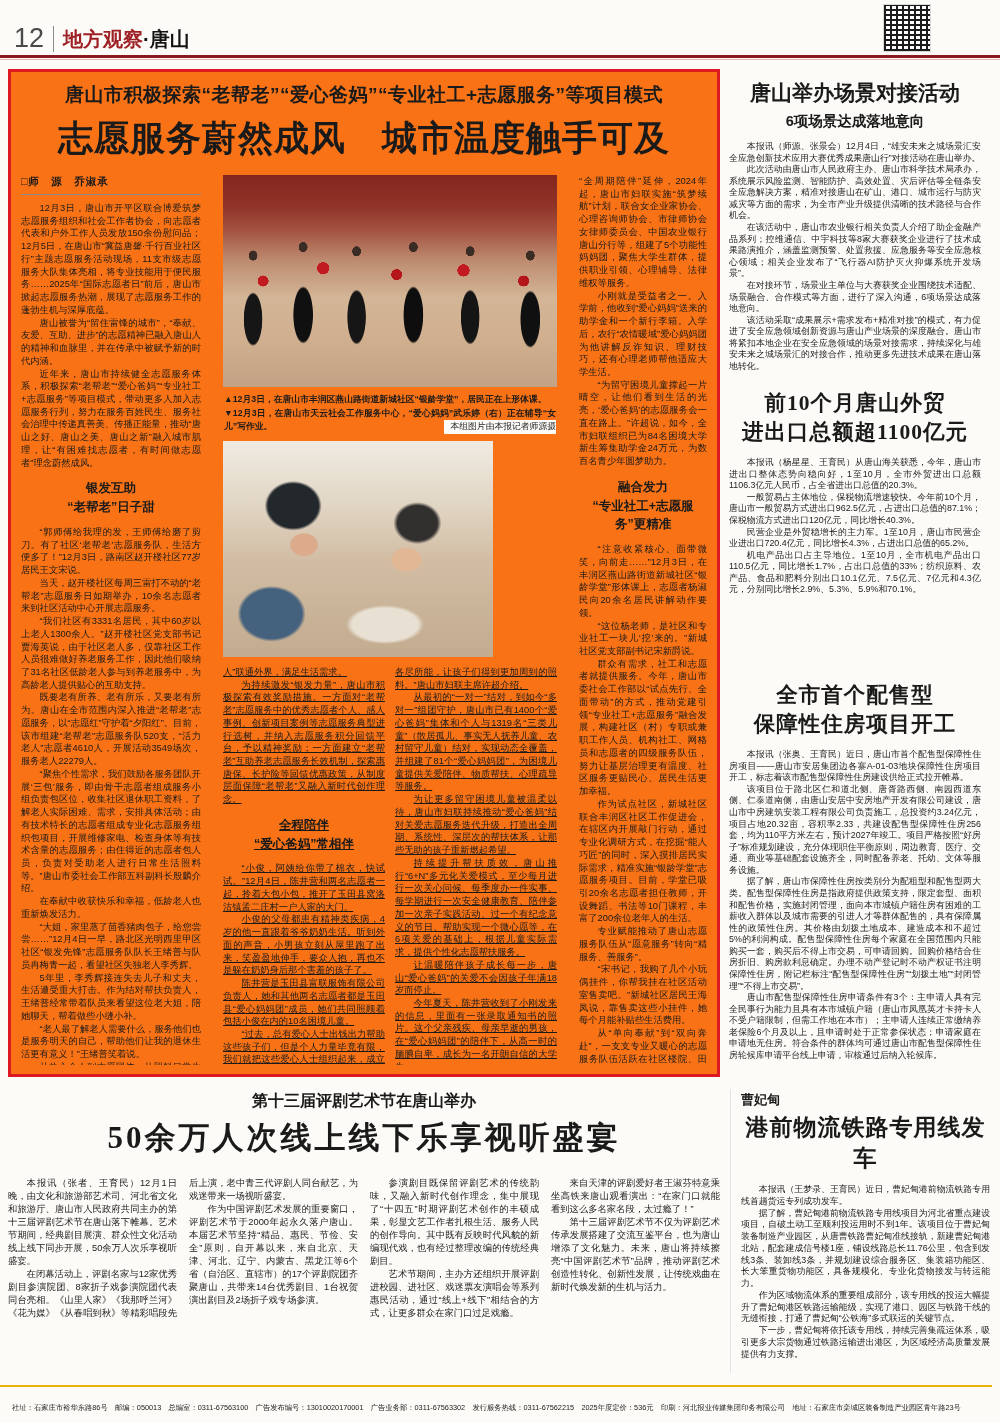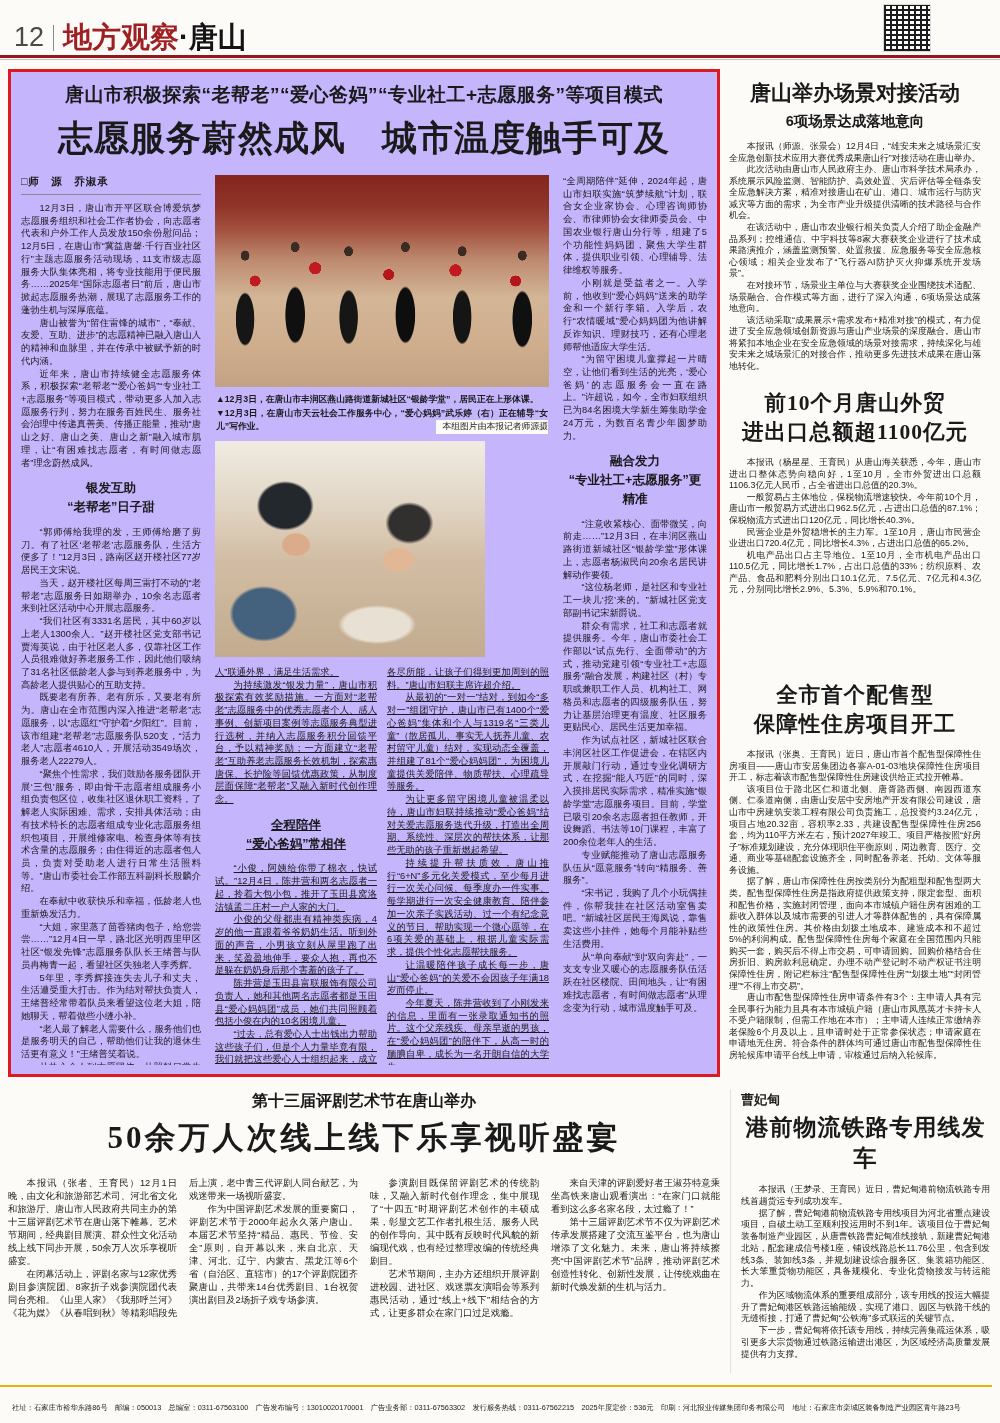--- a/index.html
+++ b/index.html
@@ -4,39 +4,39 @@
 <style>
   html,body{margin:0;padding:0;}
   body{width:1000px;height:1423px;background:#fcfbf7;font-family:"Liberation Sans",sans-serif;overflow:hidden;position:relative;color:#1a1a1a;}
   p{margin:0;}
 
   
   .header{height:52px;padding:8px 12px 0 14px;display:flex;justify-content:space-between;align-items:flex-end;box-sizing:border-box;}
   .header-left{display:flex;align-items:center;gap:9px;}
   .page-num{font-size:27px;color:#4a4a4a;line-height:1;}
   .hdr-divider{width:1px;height:26px;background:#8a8a8a;}
-  .section-title{font-size:29px;font-weight:bold;line-height:1;}
+  .section-title{font-size:20px;font-weight:bold;line-height:1;}
   .section-title .red{color:#9e2024;}
   .section-title .rest{color:#141414;}
   .header-right{display:flex;align-items:center;gap:10px;flex-direction:column;}
   .date-block{text-align:right;font-size:9.5px;color:#333;line-height:1.55;}
   .masthead{font-family:"Liberation Serif",serif;font-weight:bold;font-size:31px;color:#c3161c;transform:rotate(-2deg) skewX(-8deg);letter-spacing:2px;text-shadow:0.5px 0.5px 0 #c3161c;}
   .qr{width:46px;height:46px;border:1px solid #d9d9d9;background-color:#fff;background-image:
       repeating-linear-gradient(0deg,#1c1c1c 0 2px,transparent 2px 5px),
       repeating-linear-gradient(90deg,#1c1c1c 0 2px,transparent 2px 6px);
       background-size:100% 100%;}
   .rule-dark{height:3px;background:#8d1a1e;margin:3px 0 1px;}
   .rule-pink{height:1px;background:#e4b5b5;}
 
   
   .content{display:flex;gap:9px;padding:9px 10px 0 8px;}
-  .main-box{width:712px;box-sizing:border-box;border:3px solid #dd1a21;padding:6px 10px;height:1008px;overflow:hidden;background:#c4b5fd;}
+  .main-box{width:712px;box-sizing:border-box;border:3px solid #dd1a21;padding:6px 10px;height:1008px;overflow:hidden;background:#f97316;}
   .eyebrow{text-align:center;font-size:19px;font-weight:bold;margin:4px 0 7px;letter-spacing:0.5px;}
   .headline{text-align:center;font-size:35px;font-weight:900;letter-spacing:1px;margin:0 0 13px;}
-  .columns{display:flex;gap:14px;}
+  .columns{display:flex;gap:22px;}
   .col-left{width:180px;flex:none;overflow:hidden;height:890px;}
   .col-center{width:334px;flex:none;overflow:hidden;height:890px;}
   .col-right{flex:1;overflow:hidden;height:890px;}
   .bodytext p{font-size:9.3px;line-height:1.37;text-align:justify;text-indent:2em;color:#191919;}
   [data-cont="true"] p:first-child{text-indent:0;}
   .byline{font-size:10.5px;font-weight:bold;border-bottom:1px solid #8a8a8a;padding-bottom:5px;margin-bottom:7px;letter-spacing:1px;}
   .subhead{text-align:center;font-weight:bold;font-size:12.5px;line-height:1.5;margin:10px 0 9px;}
 
   .photo1{width:334px;height:212px;background-color:#c9ab93;background-image:
       radial-gradient(9px 9px at 12% 50%,#c11a20 60%,transparent 62%),

